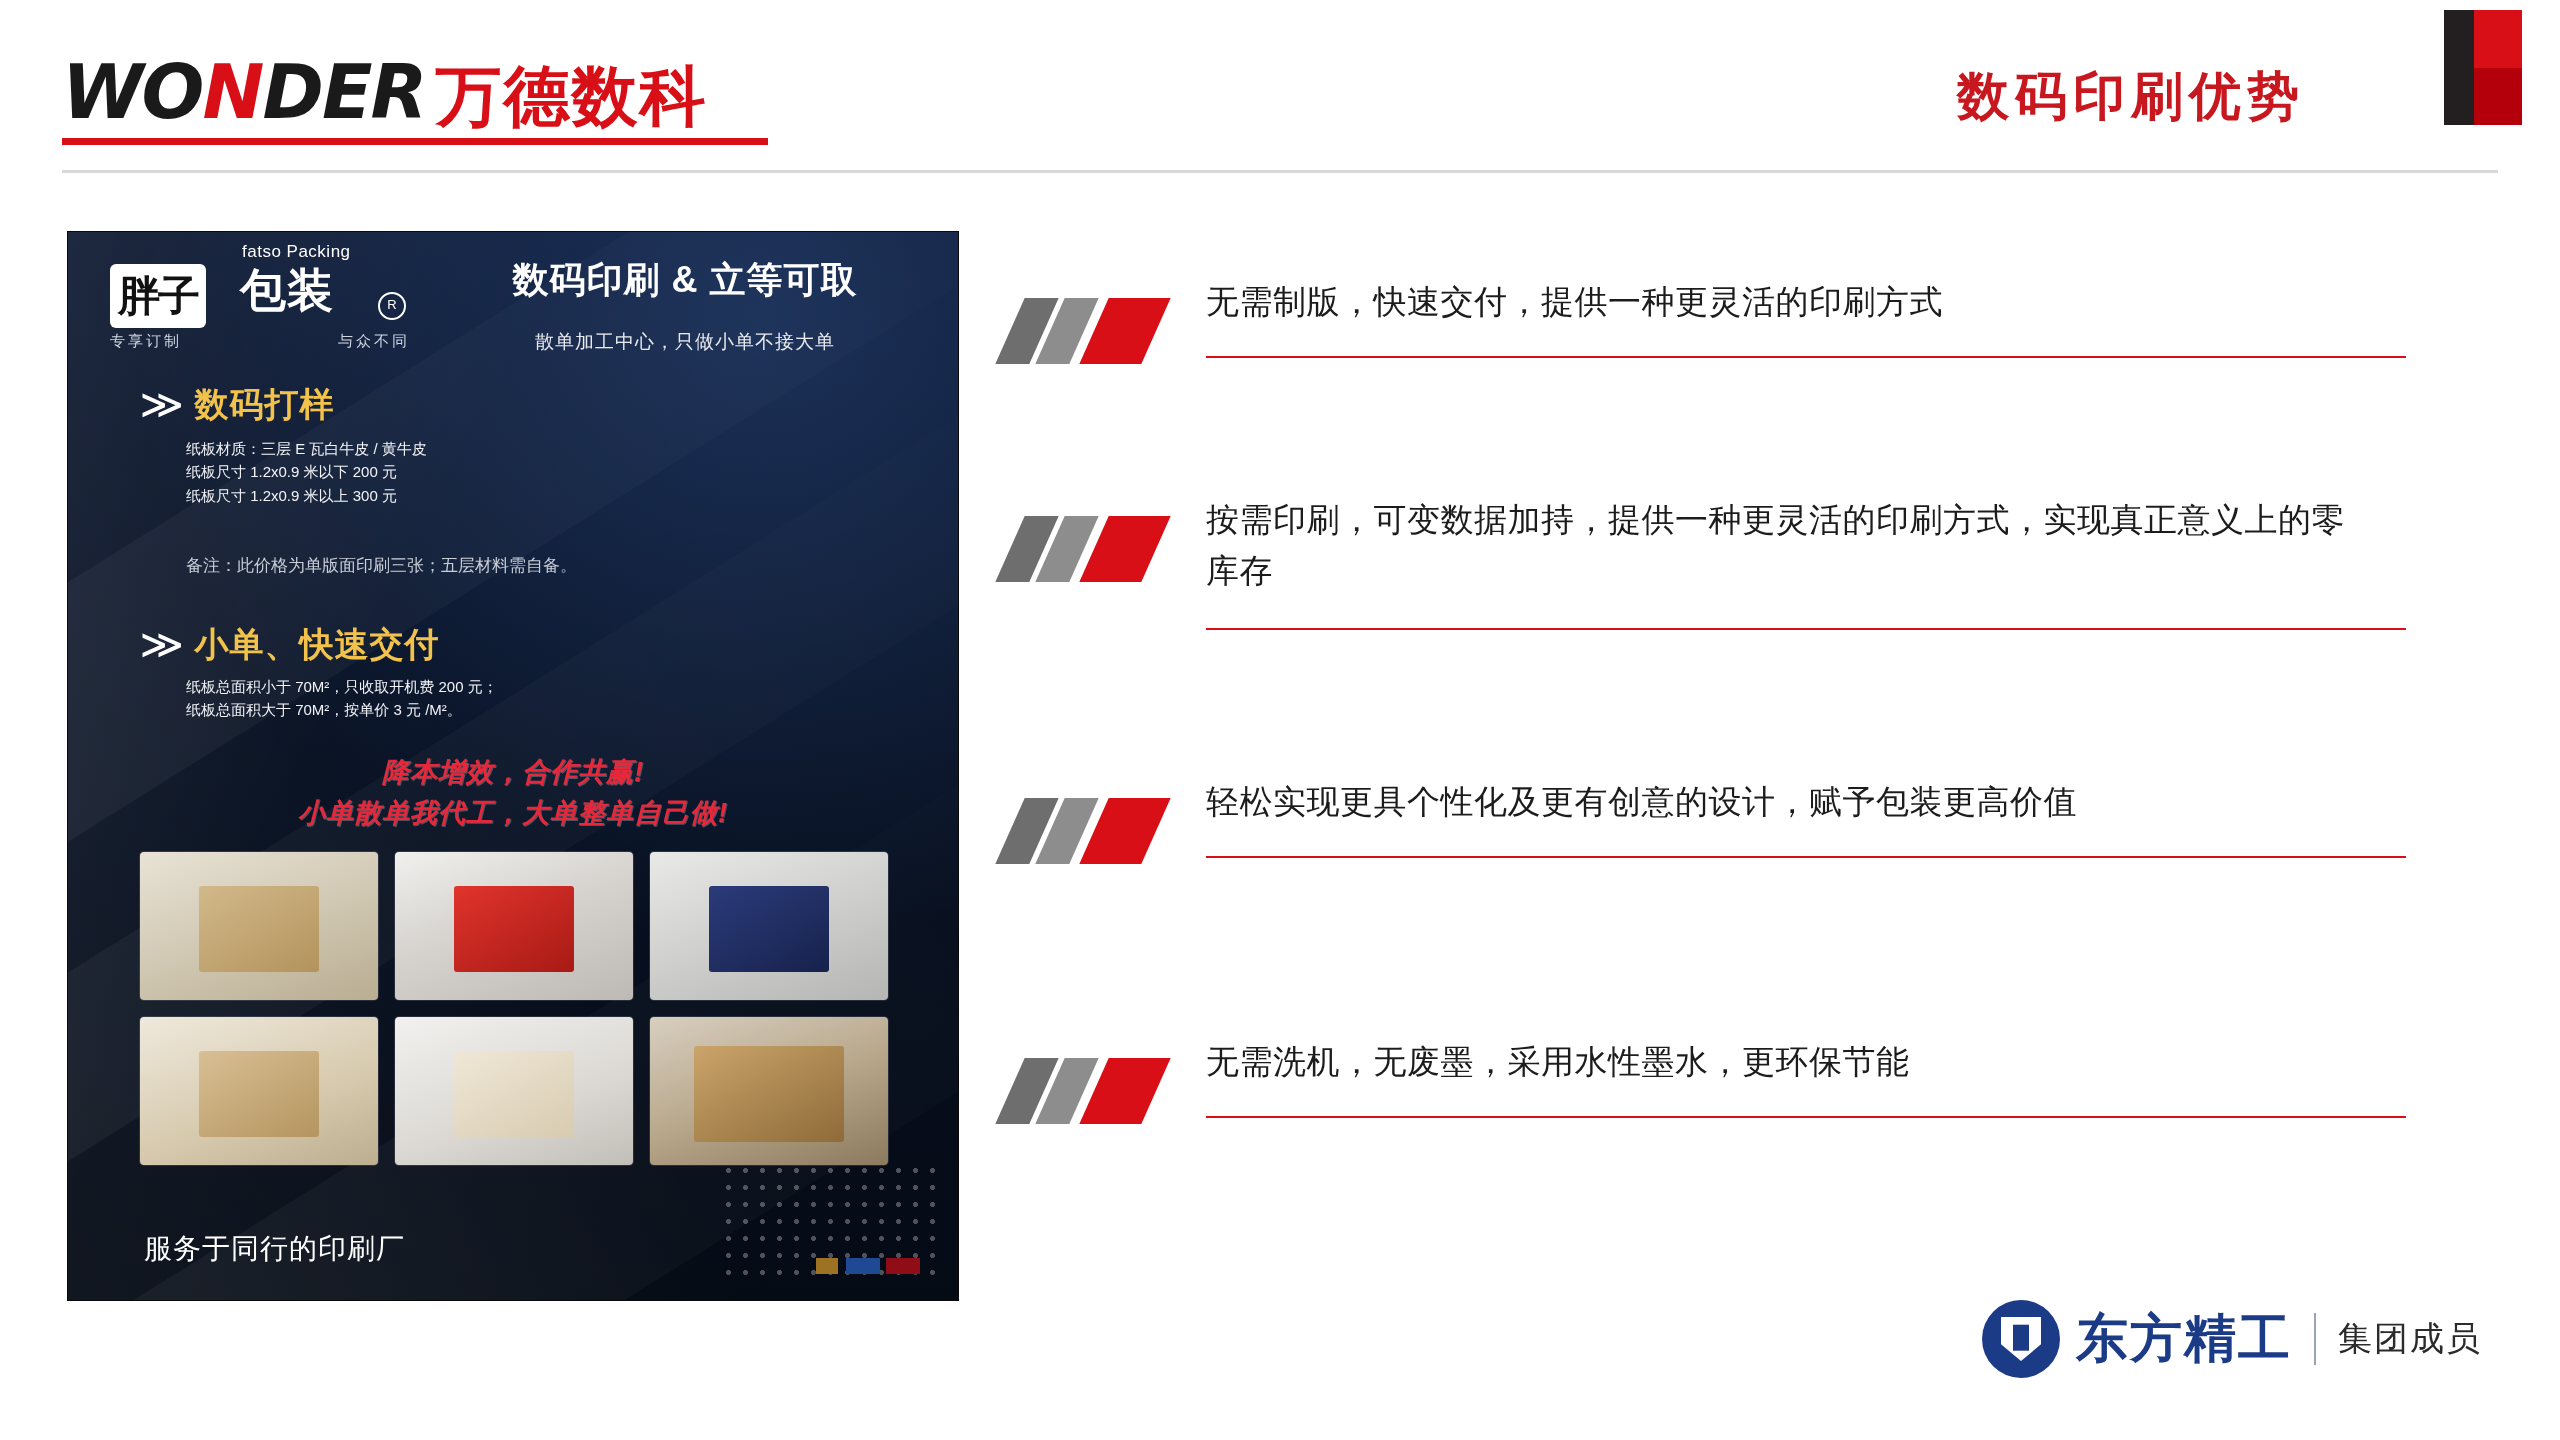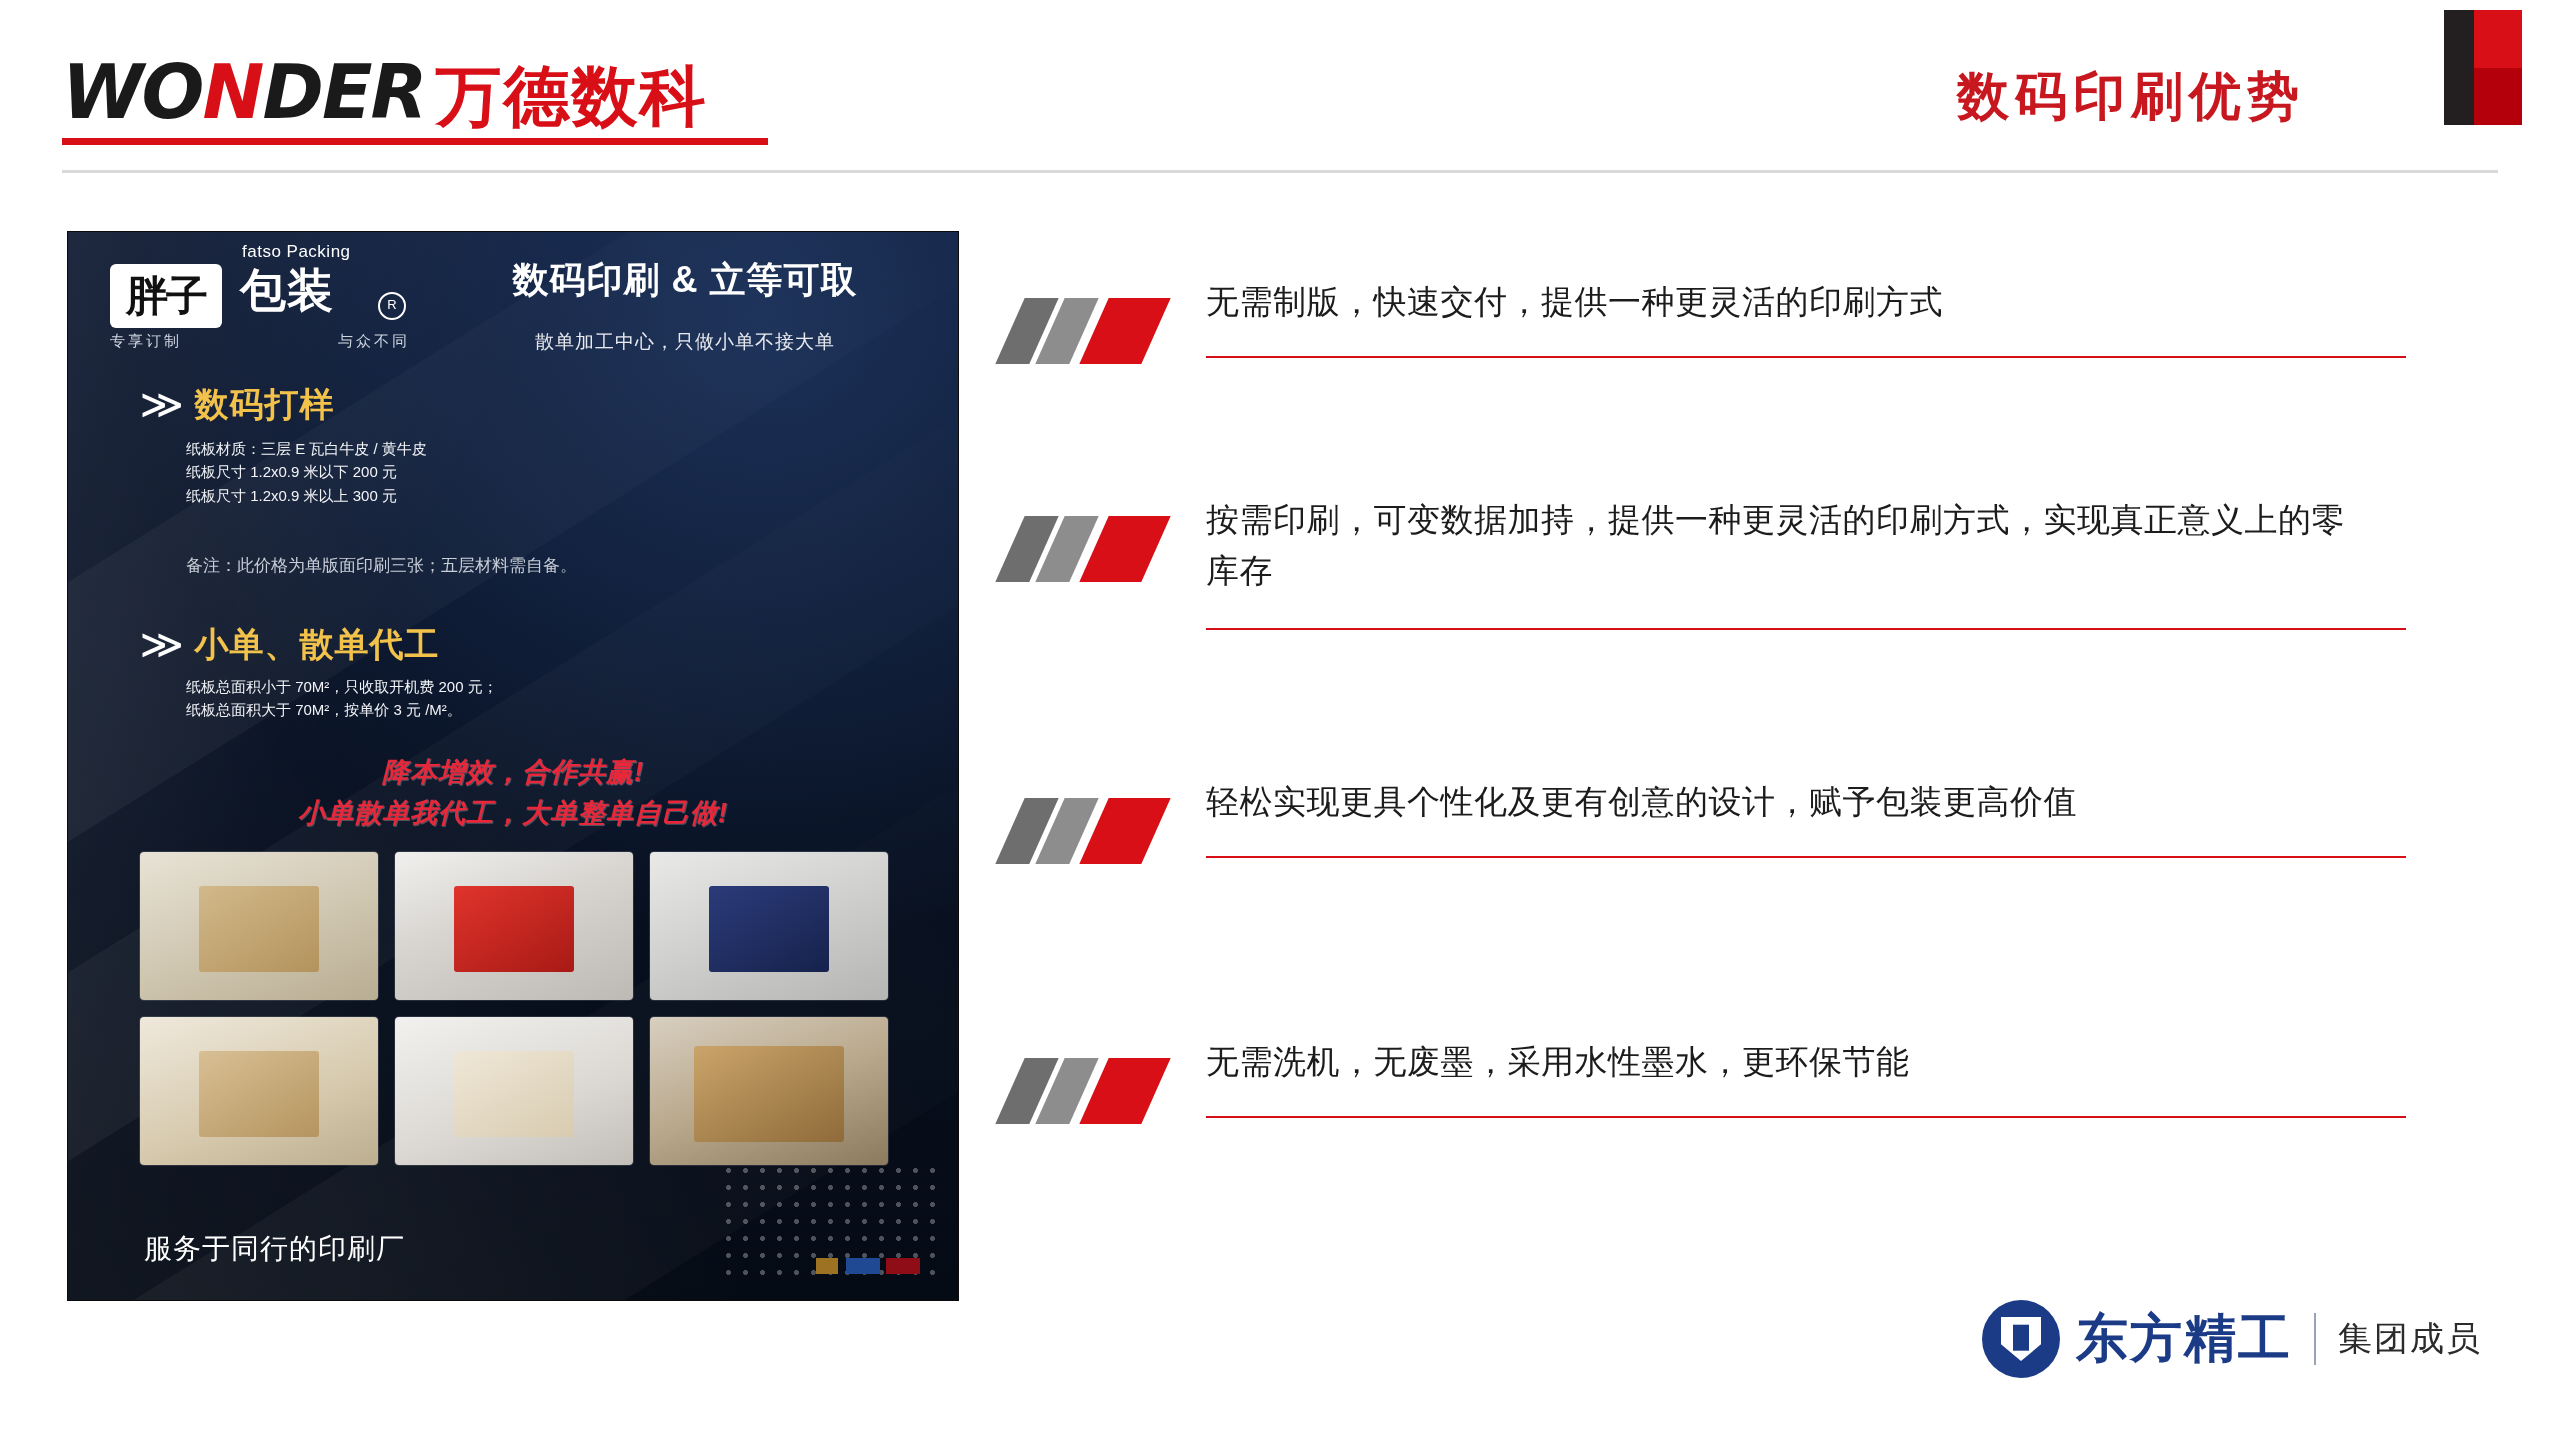--- a/index.html
+++ b/index.html
@@ -134,21 +134,21 @@
   .fatso-logo {
     position: absolute;
     left: 42px;
     top: 26px;
     width: 300px;
     height: 92px;
   }
   .fatso-box {
     position: absolute;
     left: 0; top: 6px;
-    width: 112px; height: 64px;
+    width: 96px; height: 64px;
     background: #ffffff;
     border-radius: 6px;
     display: flex;
     align-items: center;
     justify-content: center;
     font-size: 42px;
     font-weight: bold;
     color: #111;
     letter-spacing: -2px;
   }
@@ -465,21 +465,21 @@
     <span class="arrow">≫</span><span>数码打样</span>
   </div>
   <div class="plines p1">
     <div>纸板材质：三层 E 瓦白牛皮 / 黄牛皮</div>
     <div>纸板尺寸 1.2x0.9 米以下 200 元</div>
     <div>纸板尺寸 1.2x0.9 米以上 300 元</div>
   </div>
   <div class="note">备注：此价格为单版面印刷三张；五层材料需自备。</div>
 
   <div class="sec-head sec2">
-    <span class="arrow">≫</span><span>小单、散单代工</span>
+    <span class="arrow">≫</span><span>小单、快速交付</span>
   </div>
   <div class="plines p2">
     <div>纸板总面积小于 70M²，只收取开机费 200 元；</div>
     <div>纸板总面积大于 70M²，按单价 3 元 /M²。</div>
   </div>
 
   <div class="slogan">
     <div>降本增效，合作共赢!</div>
     <div>小单散单我代工，大单整单自己做!</div>
   </div>

